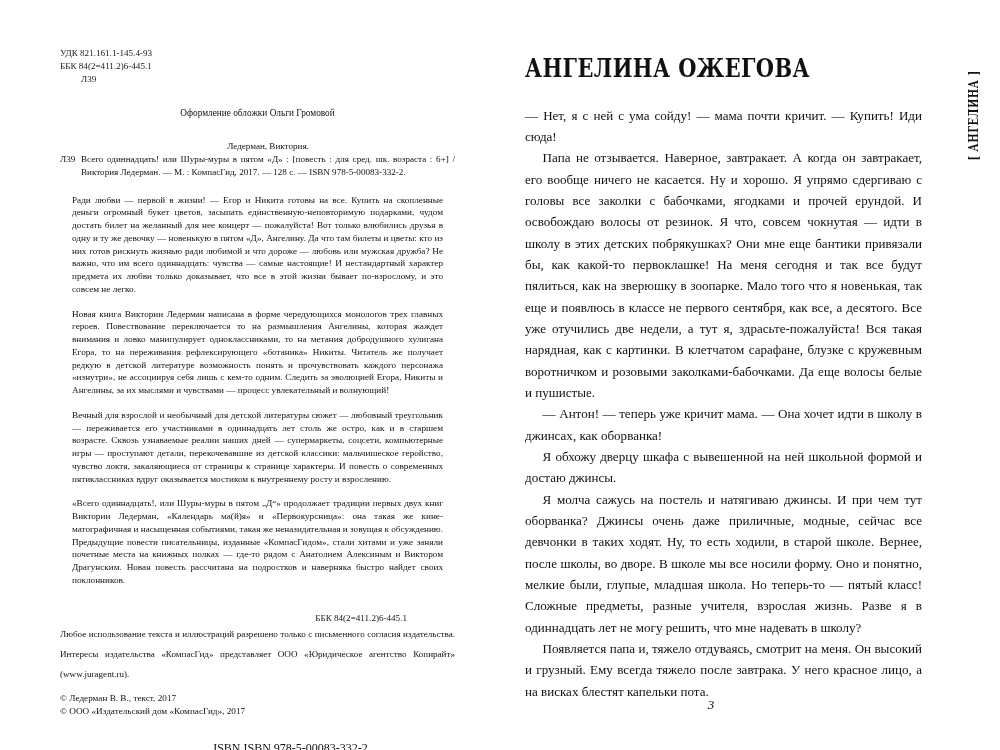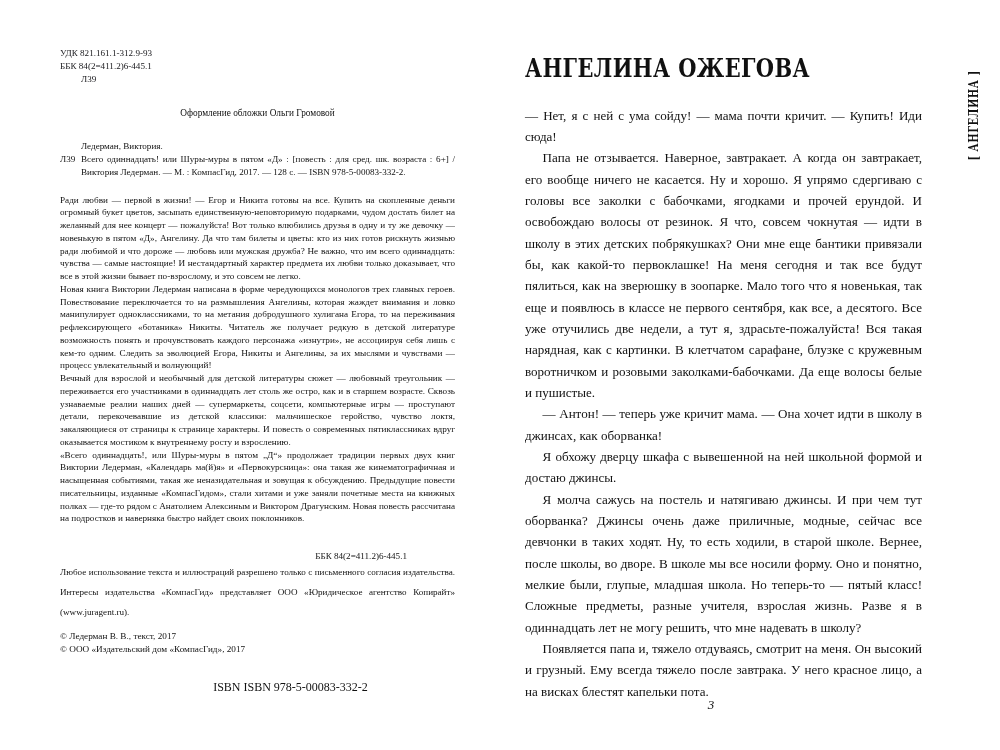--- a/index.html
+++ b/index.html
@@ -59,29 +59,29 @@
     width: 21px;
     flex: 0 0 21px;
     font-size: 9.1px;
   }
   .entry-body {
     flex: 1 1 auto;
     text-align: justify;
     font-size: 9.1px;
     line-height: 12.8px;
   }
-  .entry-name { margin-left: 21px; }
+  .entry-name { margin-left: 21px; text-align: center; }
 
   .annotation {
     margin-top: 15px;
     font-size: 9.2px;
     line-height: 12.75px;
     text-align: justify;
   }
-  .annotation p { margin: 0; text-indent: 0; font-family: Liberation Serif, serif; }
+  .annotation p { margin: 12px; text-indent: 0; font-family: Liberation Serif, serif; }
 
   .bbk-right {
     margin-top: 26px;
     text-align: right;
     font-size: 9.1px;
     padding-right: 48px;
   }
 
   .rights {
     margin-top: 1px;
@@ -167,21 +167,21 @@
   }
 </style>
 </head>
 <body>
 
 <div class="spread">
 
   <div class="page-left">
 
     <div class="cip-block">
-      <div class="cip-line">УДК 821.161.1-312.9-93</div>
+      <div class="cip-line">УДК 821.161.1-145.4-93</div>
       <div class="cip-line">ББК 84(2=411.2)6-445.1</div>
       <div class="cip-line cip-indent">Л39</div>
     </div>
 
     <div class="cover-credit">Оформление обложки Ольги Громовой</div>
 
     <div class="author-entry">
       <div class="entry-name">Ледерман, Виктория.</div>
       <div class="entry-row">
         <div class="entry-code">Л39</div>

